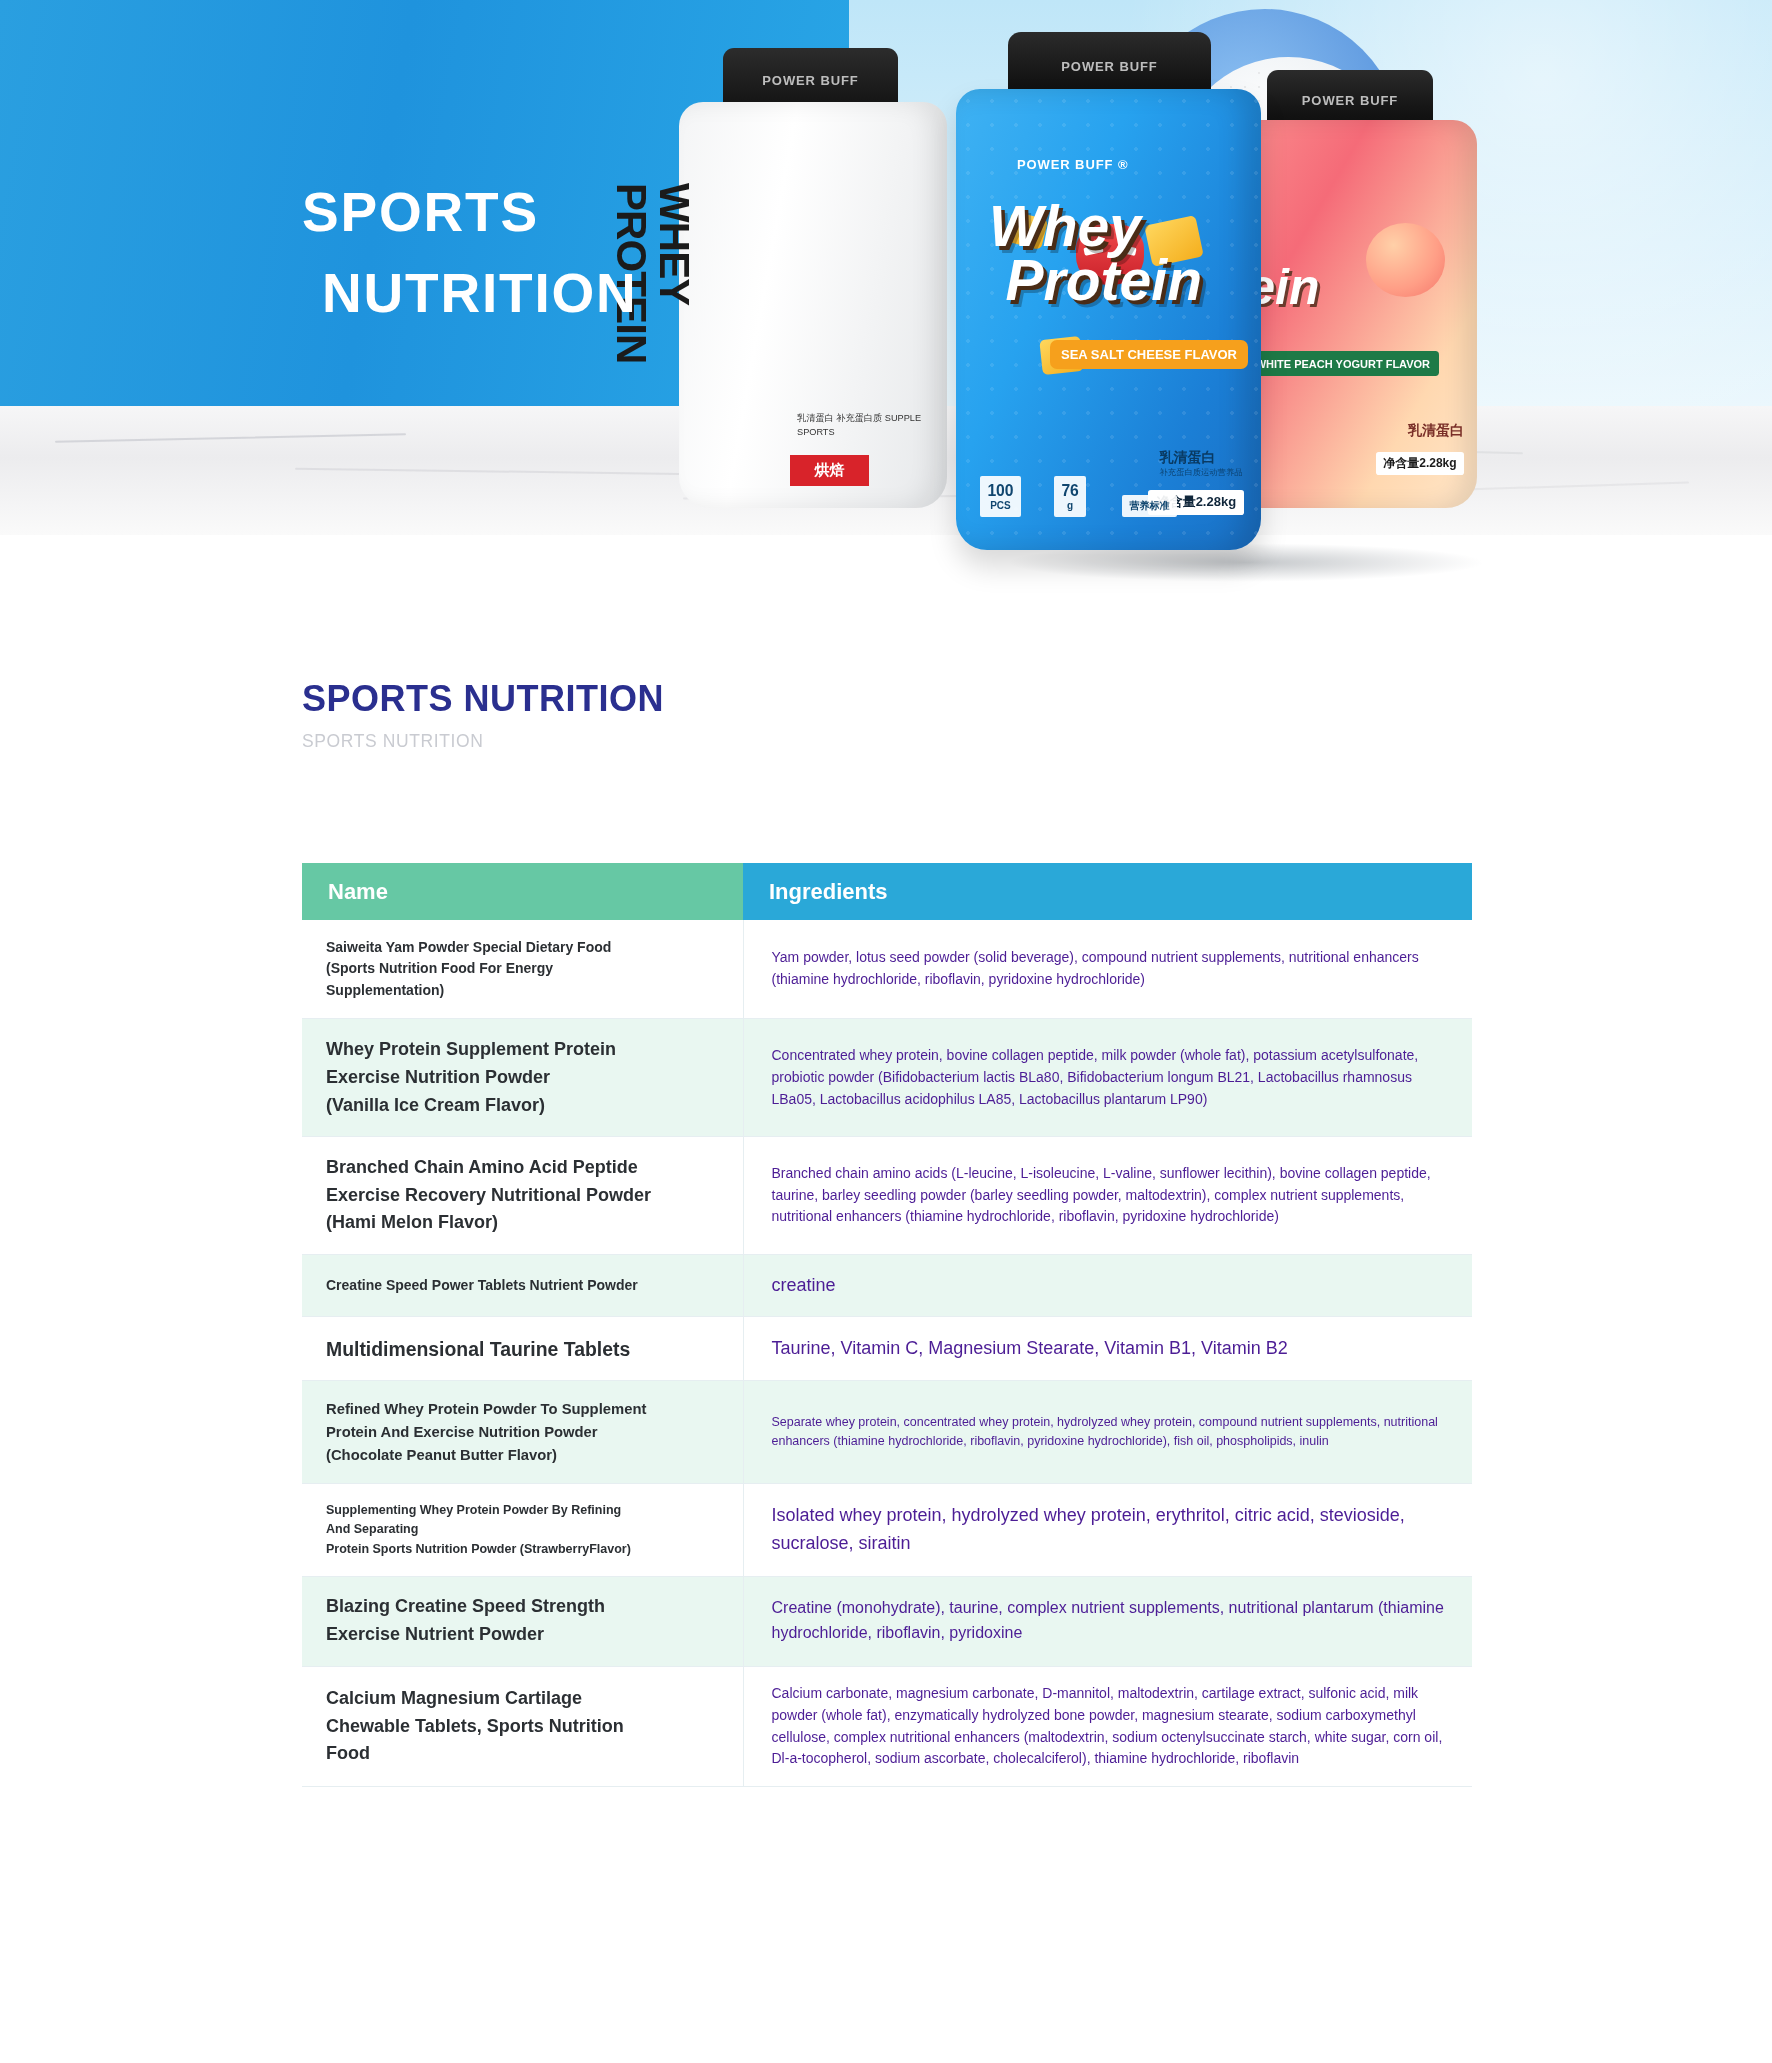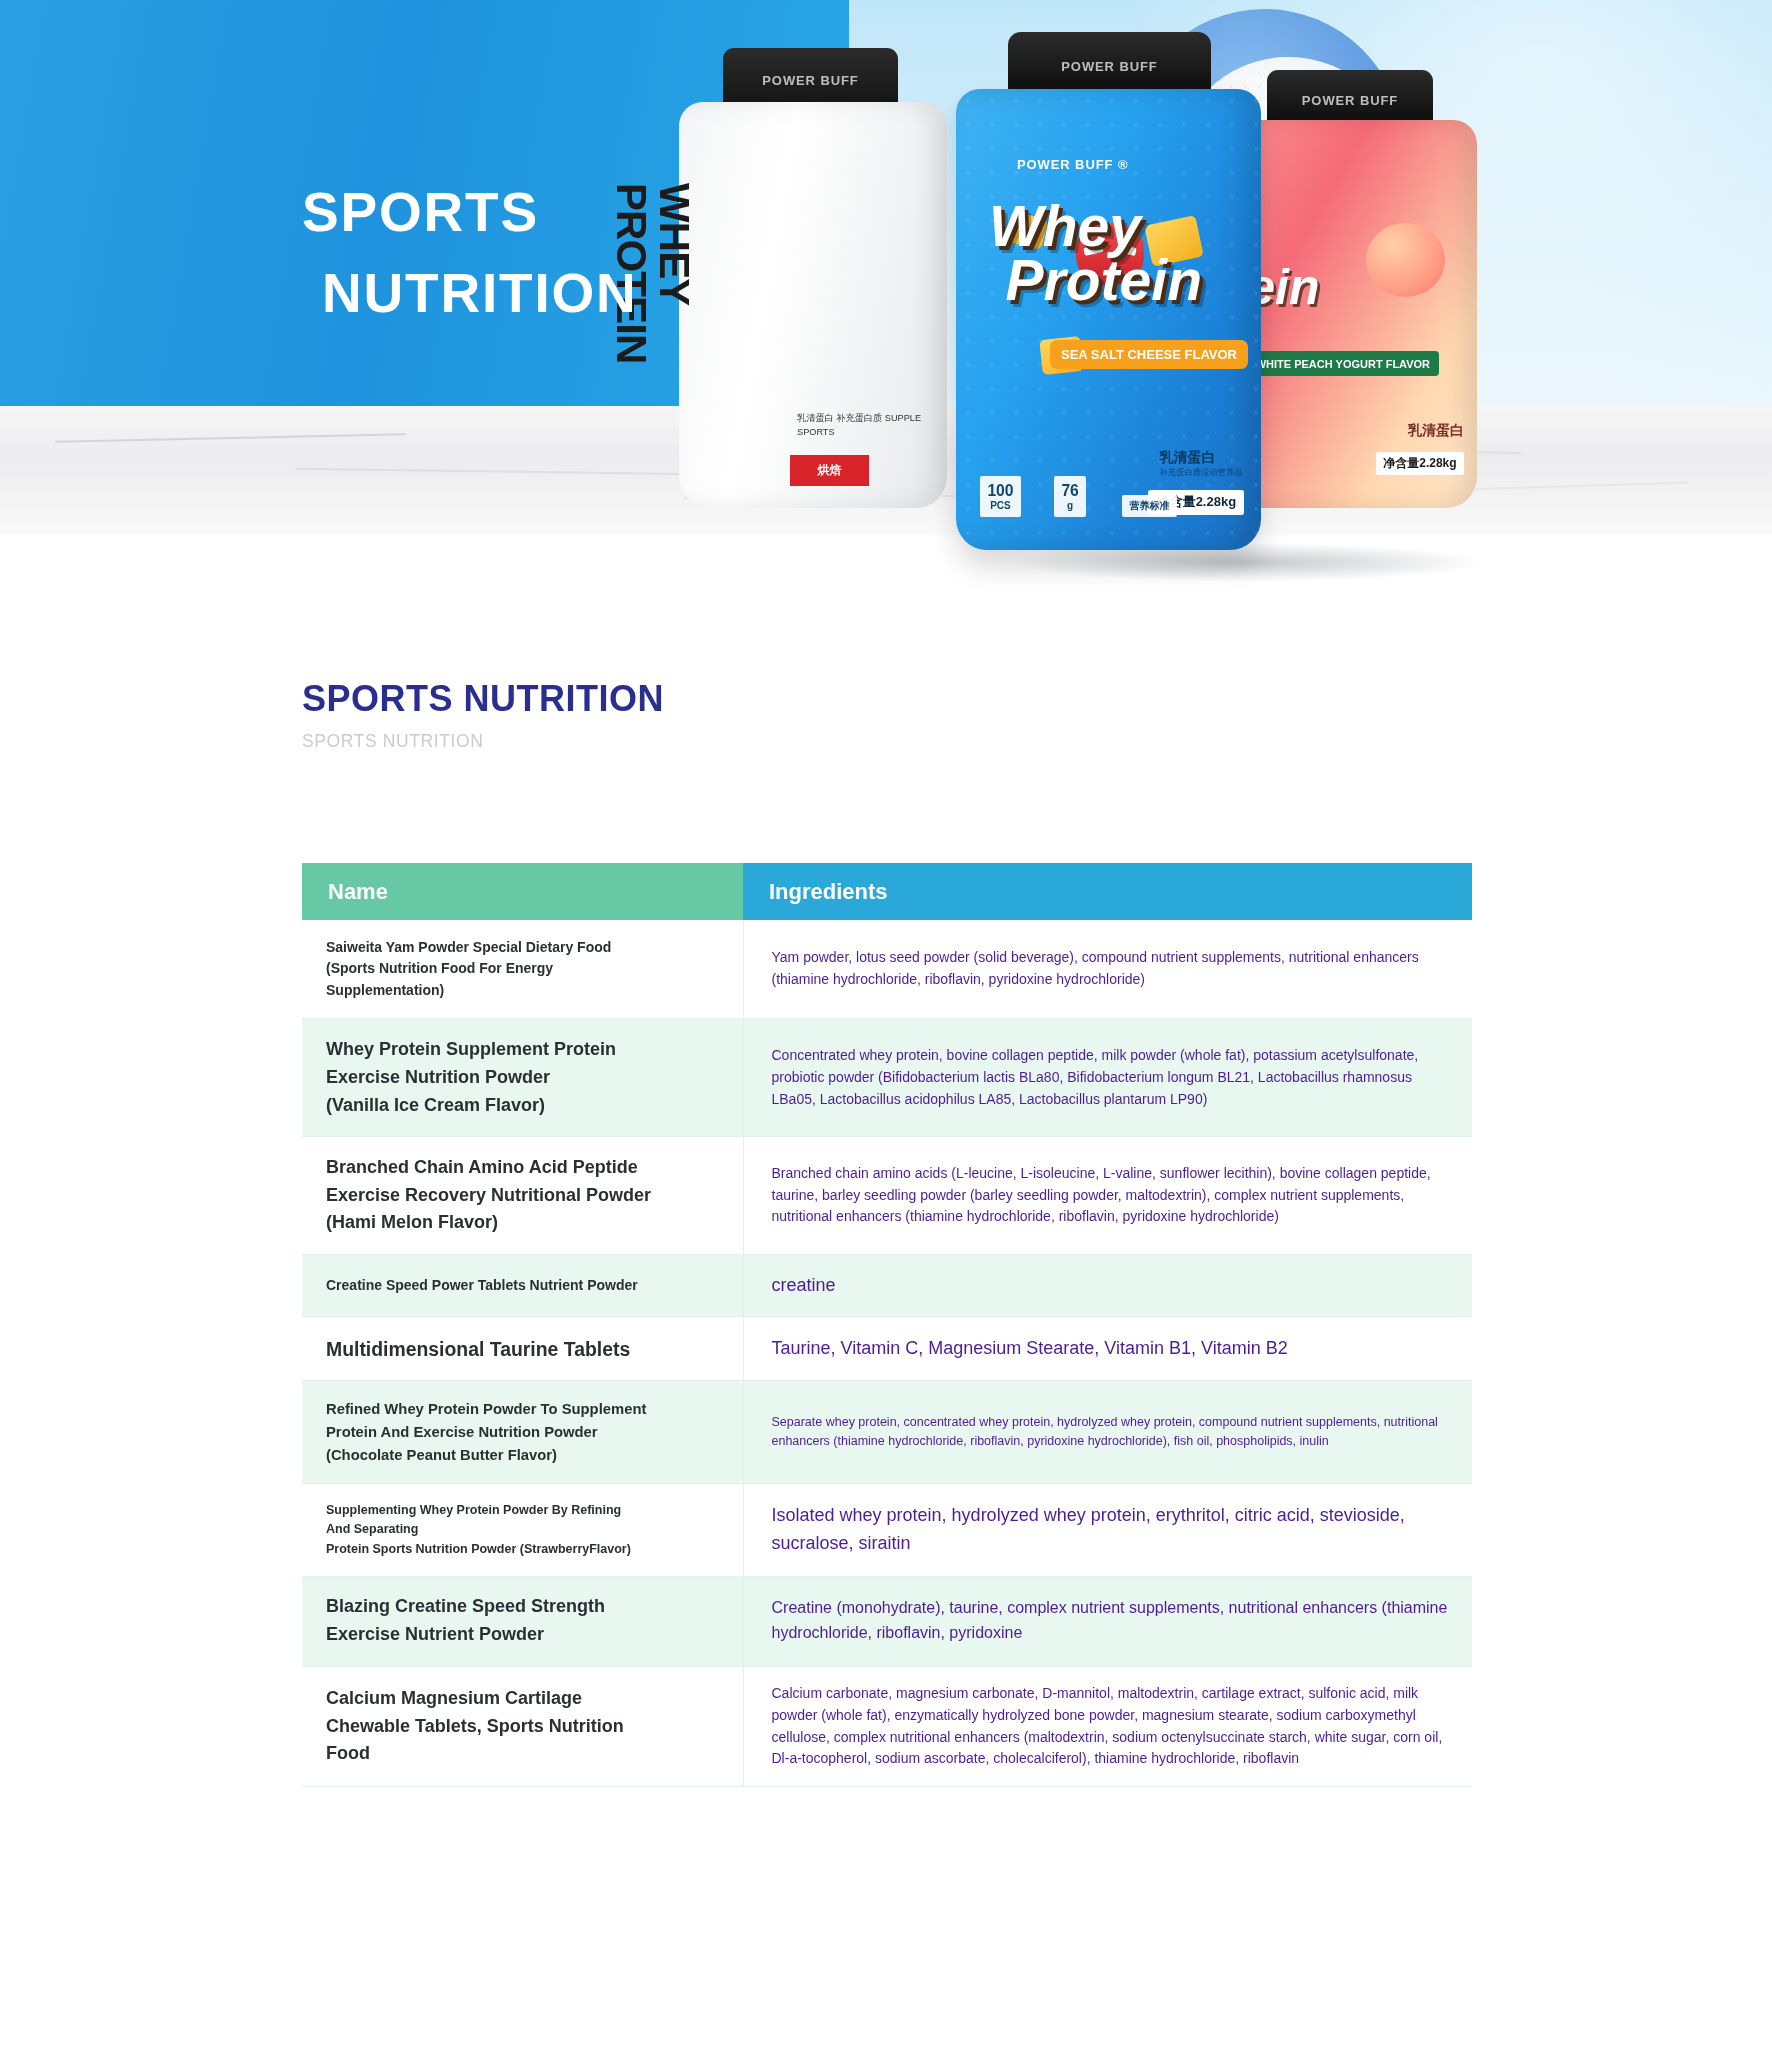--- a/index.html
+++ b/index.html
@@ -145,21 +145,21 @@
     color: #1b1b1b;
     font-size: 42px;
     font-weight: bold;
     letter-spacing: -0.9px;
     line-height: 1.03;
   }
   .bottle-white .redtag {
     position: absolute; left: 111px; bottom: 22px;
     width: 79px; height: 31px;
     background: #d8232a;
-    color: #fff; font-size: 12px; font-weight: bold;
+    color: #fff; font-size: 15px; font-weight: bold;
     display: flex; align-items: center; justify-content: center;
   }
   .bottle-white .smalltext {
     position: absolute; left: 118px; bottom: 68px;
     color: #333; font-size: 9.2px; line-height: 1.5;
   }
 
   
   .bottle-pink { left: 360px; top: 120px; width: 249px; height: 388px; }
   .bottle-pink .lid { width: 166px; height: 61px; left: 39px; top: -50px; }
@@ -495,21 +495,21 @@
           </tr>
           <tr>
             <td class="name fs-13" style="white-space: pre-line;">Supplementing Whey Protein Powder By Refining
 And Separating
 Protein Sports Nutrition Powder (StrawberryFlavor)</td>
             <td class="ing fs-19">Isolated whey protein, hydrolyzed whey protein, erythritol, citric acid, stevioside, sucralose, siraitin</td>
           </tr>
           <tr class="alt">
             <td class="name fs-19" style="white-space: pre-line;">Blazing Creatine Speed Strength
 Exercise Nutrient Powder</td>
-            <td class="ing fs-17">Creatine (monohydrate), taurine, complex nutrient supplements, nutritional enhancers (thiamine hydrochloride, riboflavin, pyridoxine</td>
+            <td class="ing fs-17">Creatine (monohydrate), taurine, complex nutrient supplements, nutritional plantarum (thiamine hydrochloride, riboflavin, pyridoxine</td>
           </tr>
           <tr>
             <td class="name fs-19" style="white-space: pre-line;"> Calcium Magnesium Cartilage
 Chewable Tablets, Sports Nutrition
  Food</td>
             <td class="ing fs-15">Calcium carbonate, magnesium carbonate, D-mannitol, maltodextrin, cartilage extract, sulfonic acid, milk powder (whole fat), enzymatically hydrolyzed bone powder, magnesium stearate, sodium carboxymethyl cellulose, complex nutritional enhancers (maltodextrin, sodium octenylsuccinate starch, white sugar, corn oil, Dl-a-tocopherol, sodium ascorbate, cholecalciferol), thiamine hydrochloride, riboflavin</td>
           </tr>
         </tbody>
     </table>
   </div>

